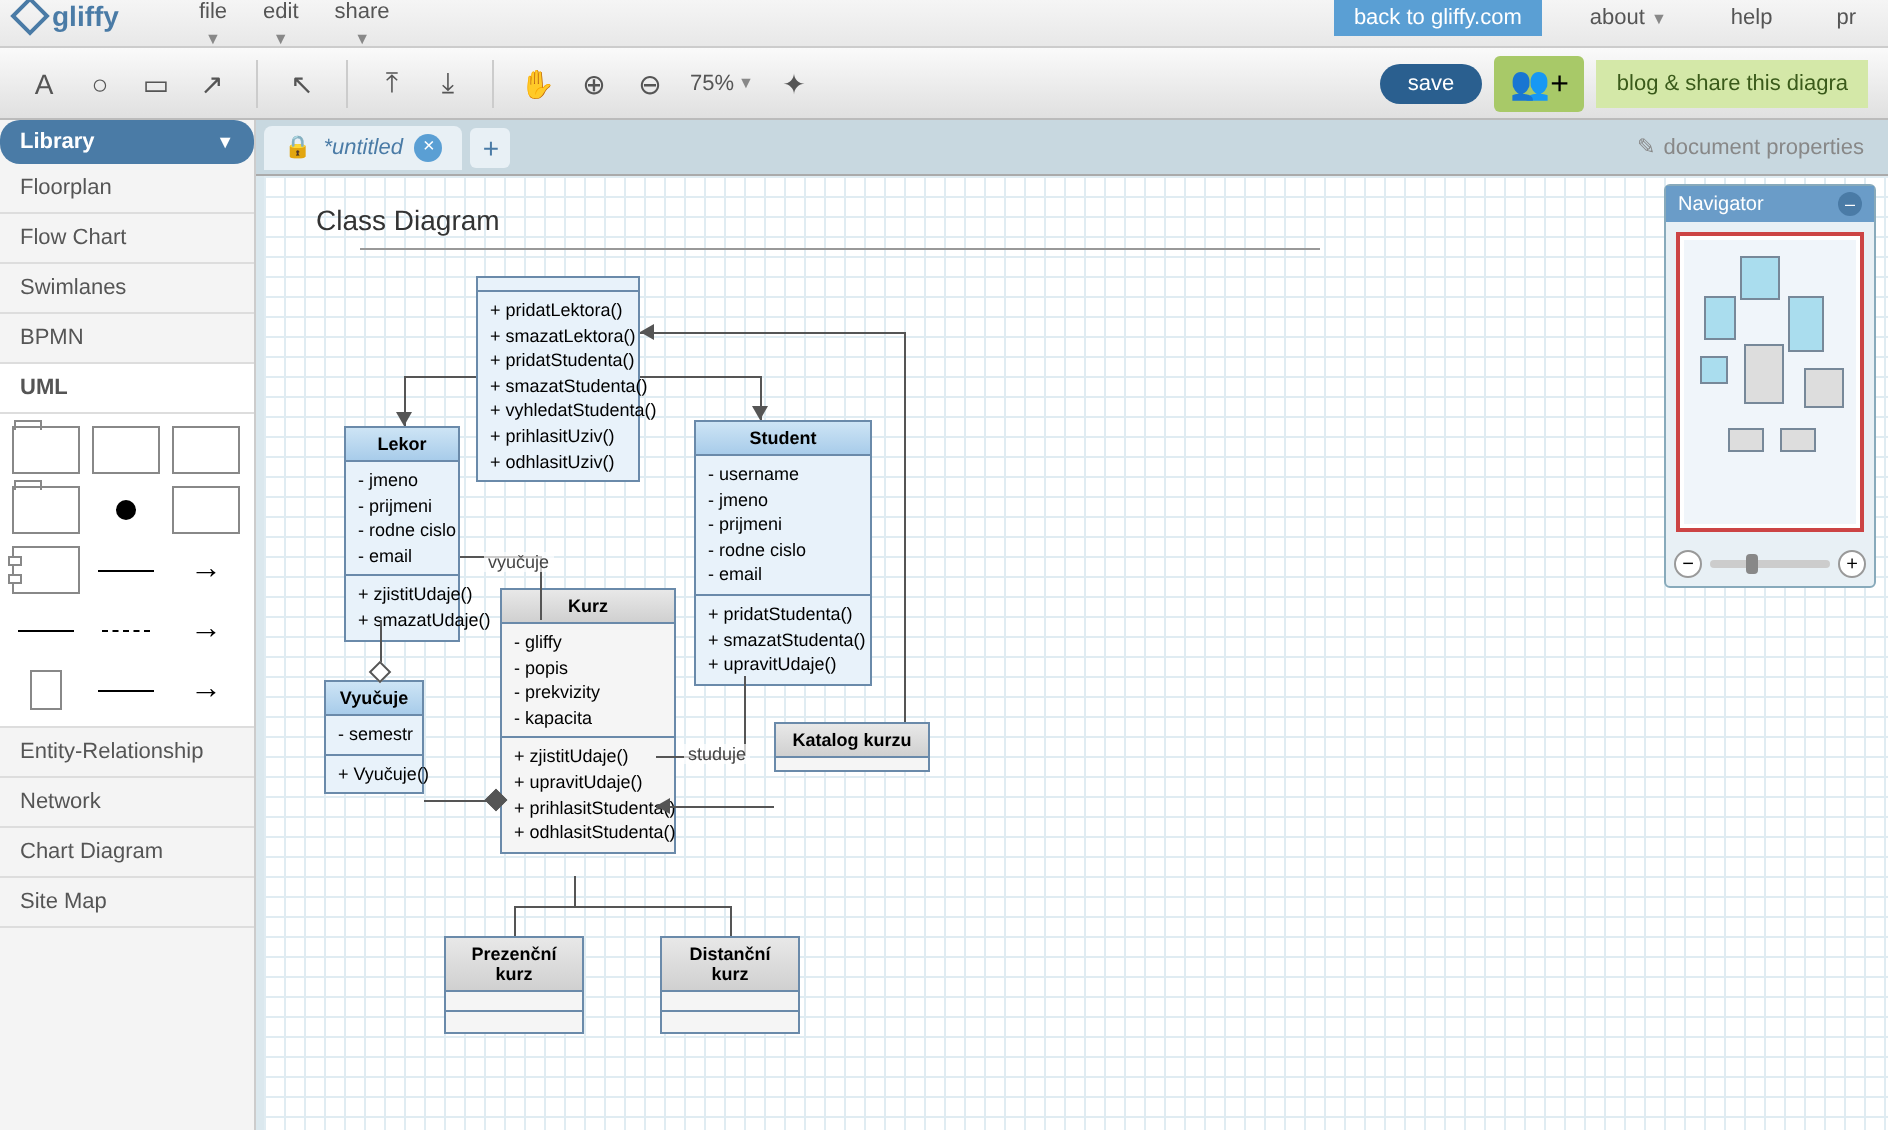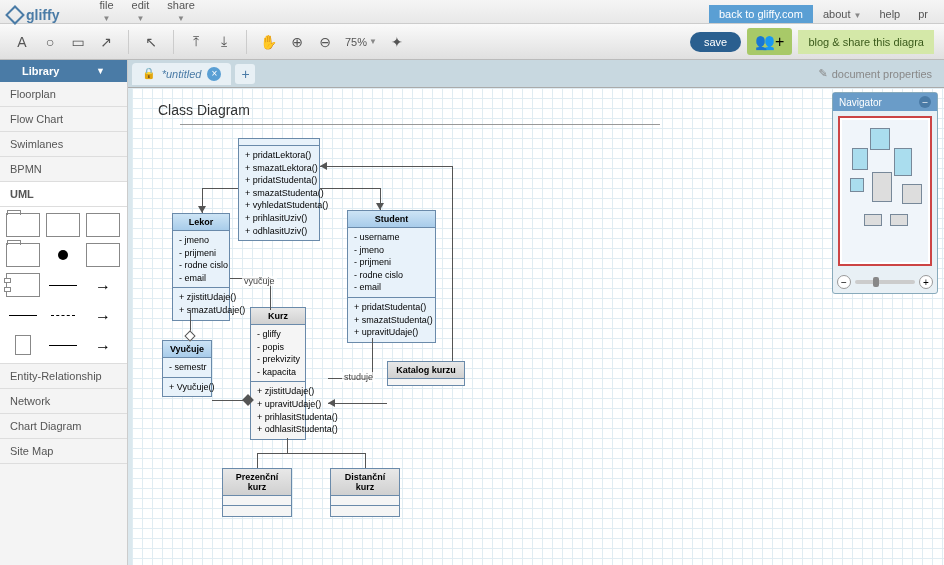--- a/index.html
+++ b/index.html
@@ -1,44 +1,44 @@
 <!DOCTYPE html>
 <html><head>
 <meta charset="utf-8">
 <style>
 * { margin: 0; padding: 0; box-sizing: border-box; font-family: Arial, sans-serif; }
 body { width: 944px; height: 565px; overflow: hidden; background: #fff; }
 
 
-.top-header { height: 24px; background: linear-gradient(#f5f5f5, #e8e8e8); border-bottom: 1px solid #ccc; display: flex; align-items: flex-end; padding: 0 8px; font-size: 11px; color: #555; }
+.top-header { height: 24px; background: linear-gradient(#f5f5f5, #e8e8e8); border-bottom: 1px solid #ccc; display: flex; align-items: flex-start; padding: 0 8px; font-size: 11px; color: #555; }
 .logo { display: flex; align-items: center; font-weight: bold; font-size: 14px; color: #4a7ba6; margin-right: 40px; }
 .logo-icon { width: 14px; height: 14px; border: 2px solid #4a7ba6; transform: rotate(45deg); margin-right: 4px; }
 .menu-items { display: flex; gap: 18px; }
 .menu-item { cursor: pointer; display: flex; align-items: center; gap: 3px; flex-direction: column; }
 .dropdown-arrow { font-size: 8px; color: #888; }
-.top-right { margin-left: auto; display: flex; align-items: center; gap: 2px; }
+.top-right { margin-left: auto; display: flex; align-items: center; gap: 16px; }
 .top-right-link { padding: 2px 8px; cursor: pointer; color: #555; }
 .top-right-link.primary { background: #5a9fd4; color: #fff; padding: 3px 10px; }
 
 
 .toolbar { height: 36px; background: linear-gradient(#fafafa, #e0e0e0); border-bottom: 1px solid #bbb; display: flex; align-items: center; padding: 0 10px; gap: 4px; }
 .tool-sep { width: 1px; height: 24px; background: #ccc; margin: 0 6px; }
 .tool-btn { width: 24px; height: 24px; display: flex; align-items: center; justify-content: center; cursor: pointer; color: #555; font-size: 14px; }
 .zoom-level { font-size: 11px; color: #555; padding: 0 4px; display: flex; align-items: center; gap: 2px; }
 .toolbar-right { margin-left: auto; display: flex; align-items: center; gap: 6px; }
 .save-btn { background: #2a5f8f; color: #fff; padding: 4px 14px; border-radius: 12px; font-size: 11px; cursor: pointer; border: none; }
 .share-btn { background: #a8c968; padding: 4px 8px; border-radius: 3px; cursor: pointer; display: flex; align-items: center; }
 .blog-banner { background: #d4e8a8; padding: 6px 10px; font-size: 11px; color: #3a5a1a; cursor: pointer; }
 
 
 .main { display: flex; height: calc(565px - 60px); }
 
 
 .sidebar { width: 128px; background: #f4f4f4; border-right: 1px solid #ccc; display: flex; flex-direction: column; font-size: 11px; }
-.sidebar-header { background: #4a7ba6; color: #fff; padding: 5px 22px; font-weight: bold; display: flex; align-items: center; justify-content: space-between; }
+.sidebar-header { background: #4a7ba6; color: #fff; padding: 5px 10px; font-weight: bold; display: flex; align-items: center; justify-content: space-between; border-radius: 10px; }
 .lib-item { padding: 6px 10px; border-bottom: 1px solid #ddd; cursor: pointer; color: #555; }
 .lib-item.active { background: #fff; font-weight: bold; }
 .shape-palette { background: #fff; padding: 6px; display: flex; flex-wrap: wrap; gap: 6px; border-bottom: 1px solid #ddd; flex: 0 0 auto; }
 .shape { width: 34px; height: 24px; border: 1px solid #888; cursor: pointer; display: flex; align-items: center; justify-content: center; position: relative; }
 .shape.pkg::before { content: ''; position: absolute; top: -4px; left: 0; width: 12px; height: 4px; border: 1px solid #888; border-bottom: none; }
 .shape.dot { border: none; }
 .shape.dot::after { content: ''; width: 10px; height: 10px; background: #000; border-radius: 50%; }
 .shape.line { border: none; }
 .shape.line::after { content: ''; width: 28px; height: 1px; background: #000; }
 .shape.arrow { border: none; }
@@ -258,21 +258,21 @@
       <div class="uml blue" style="left:30px; top:252px; width:50px;">
         <div class="uml-head">Vyučuje</div>
         <div class="uml-sect">
             <div>- semestr</div>
           </div>
         <div class="uml-sect">
             <div>+ Vyučuje()</div>
           </div>
       </div>
 
-      <div class="uml gray" style="left:118px; top:219px; width:56px;">
+      <div class="uml gray" style="left:118px; top:206px; width:88px;">
         <div class="uml-head">Kurz</div>
         <div class="uml-sect">
           <div>- gliffy</div>
           <div>- popis</div>
           <div>- prekvizity</div>
           <div>- kapacita</div>
         </div>
         <div class="uml-sect">
           <div>+ zjistitUdaje()</div>
           <div>+ upravitUdaje()</div>

